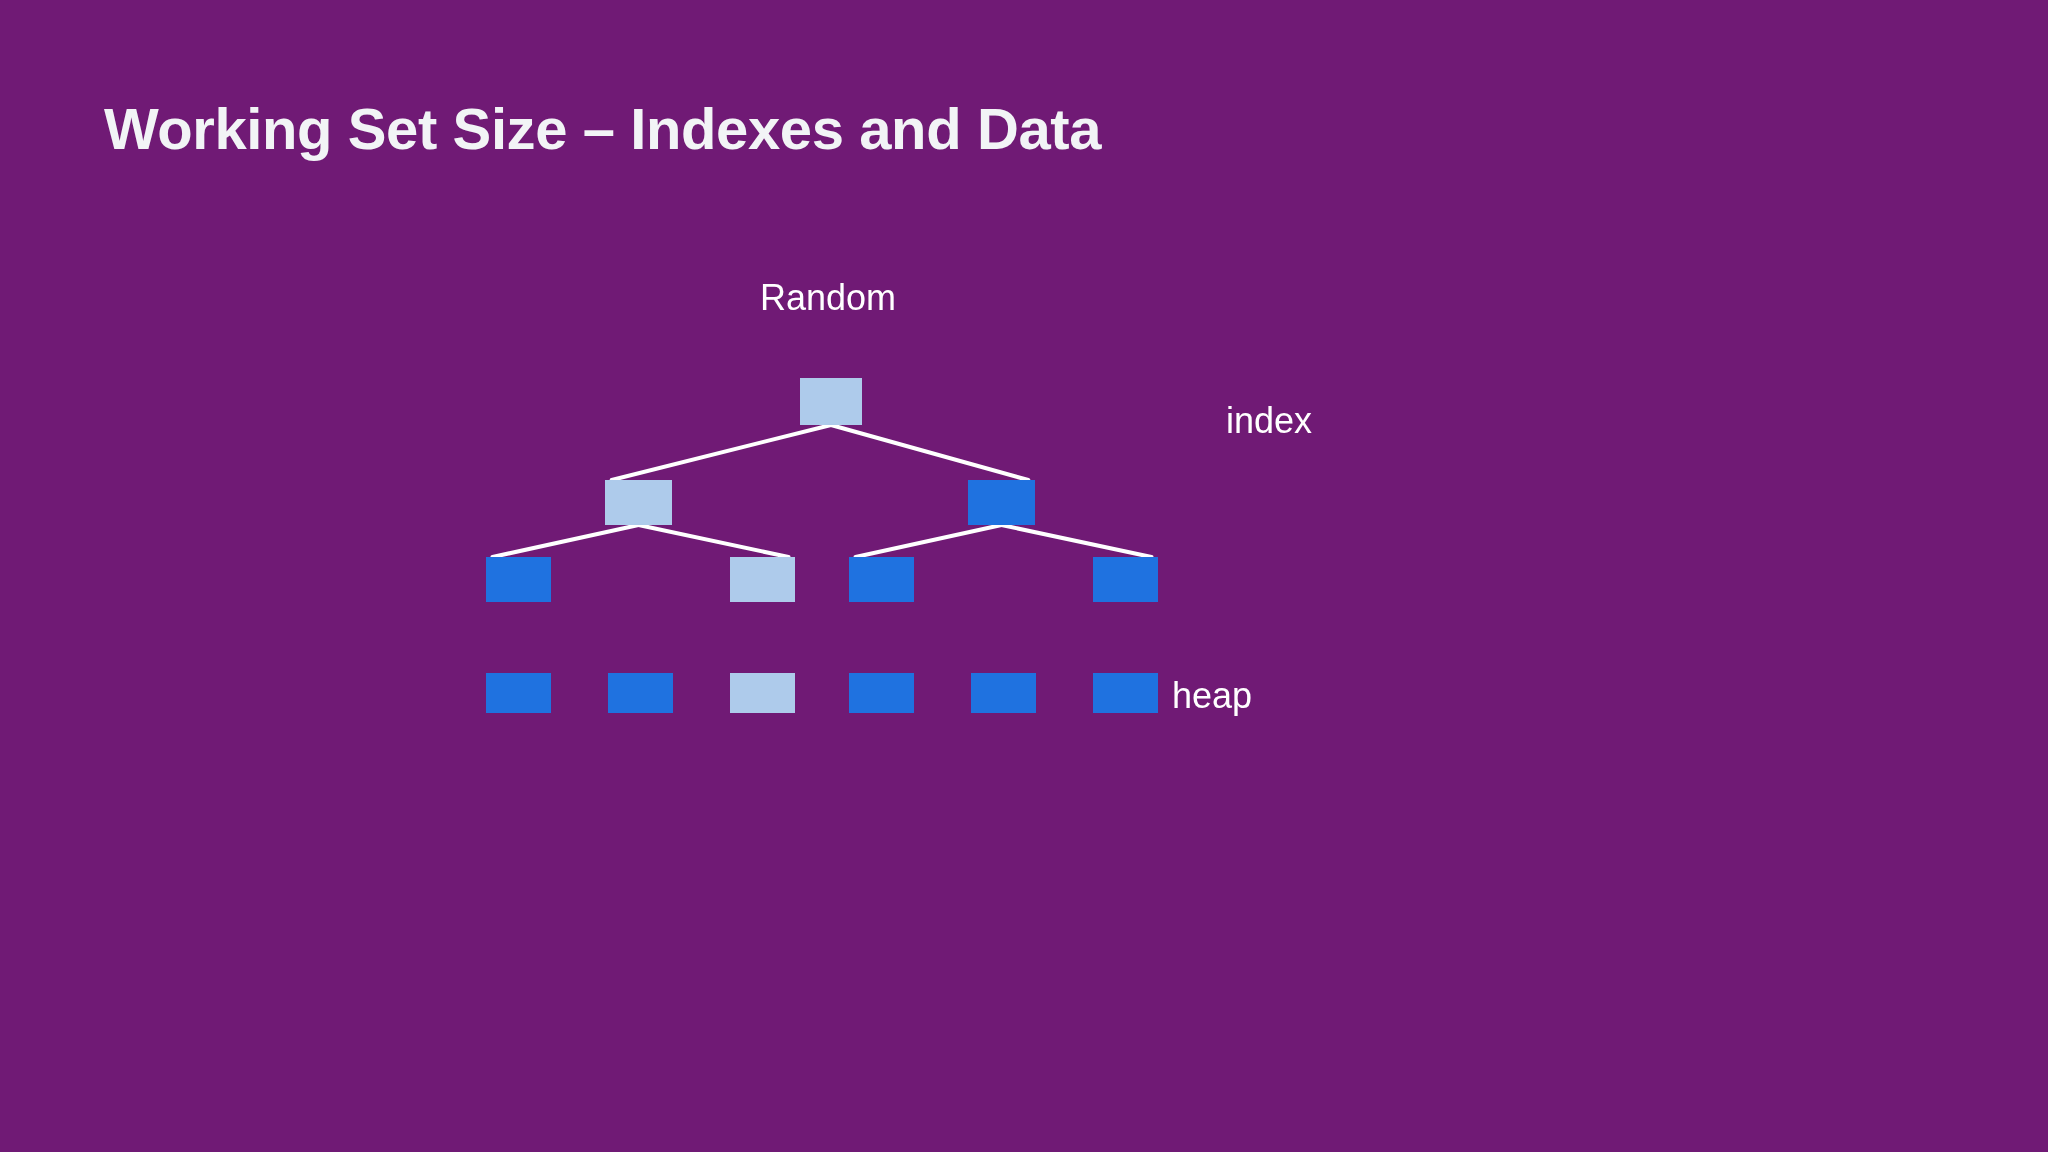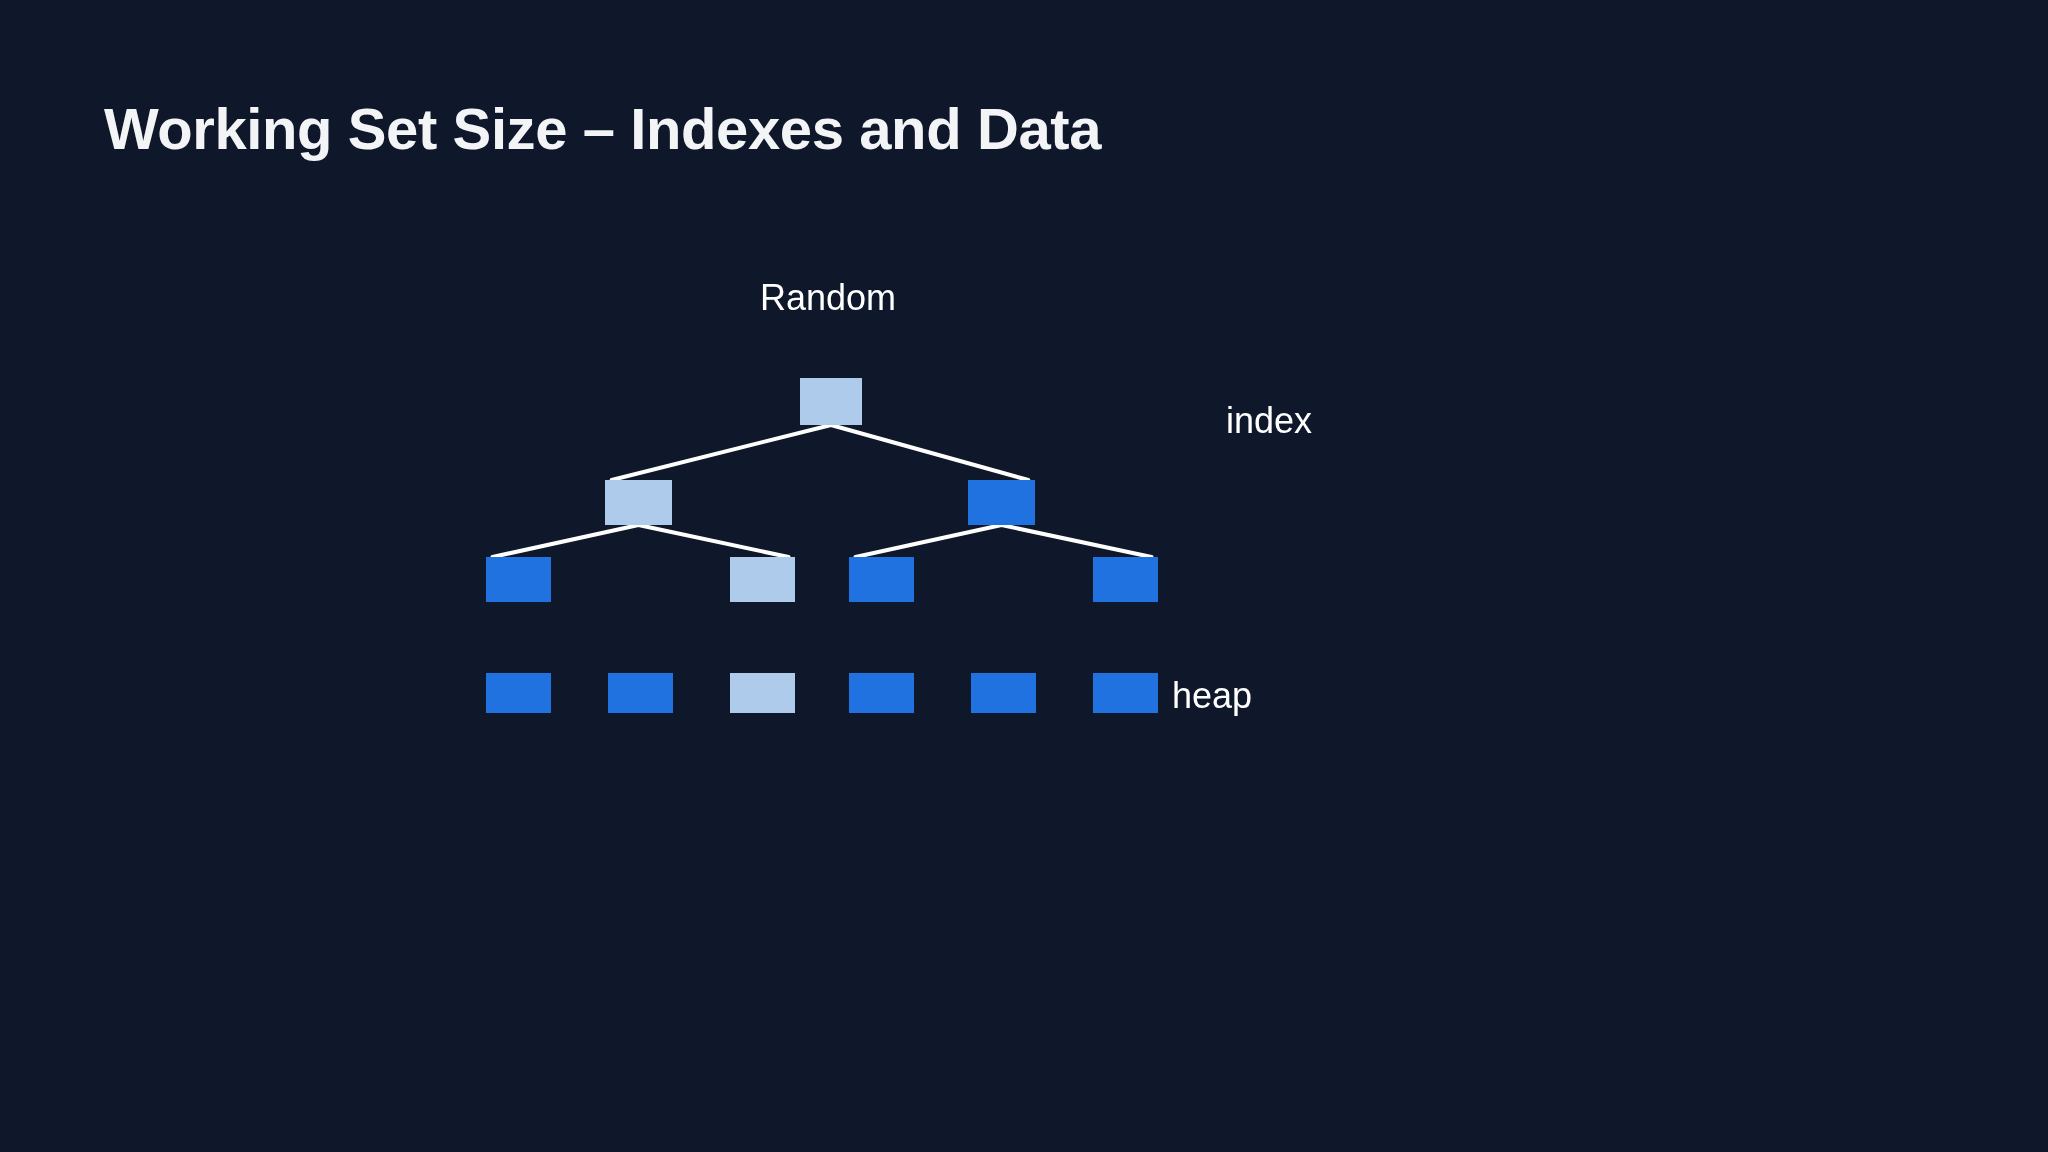--- a/index.html
+++ b/index.html
@@ -73,21 +73,21 @@
     position: absolute;
     left: 0;
     bottom: 0;
     width: 2048px;
     height: 120px;
   }
 </style>
 </head>
 <body>
 
-<div id="slide" style="background: #0f172a;">
+<div id="slide" style="background: #701a75;">
 
   <div id="slide-title">Working Set Size – Indexes and Data</div>
 
   <div id="diagram">
 
     <svg id="connectors" viewBox="0 0 2048 1152" xmlns="http://www.w3.org/2000/svg">
         <line x1="831" y1="425" x2="611.7" y2="480" stroke="#ffffff" stroke-width="4" stroke-linecap="round"></line>
         <line x1="831" y1="425" x2="1028.3" y2="480" stroke="#ffffff" stroke-width="4" stroke-linecap="round"></line>
         <line x1="638.5" y1="525" x2="492.5" y2="557" stroke="#ffffff" stroke-width="4" stroke-linecap="round"></line>
         <line x1="638.5" y1="525" x2="788.5" y2="557" stroke="#ffffff" stroke-width="4" stroke-linecap="round"></line>

